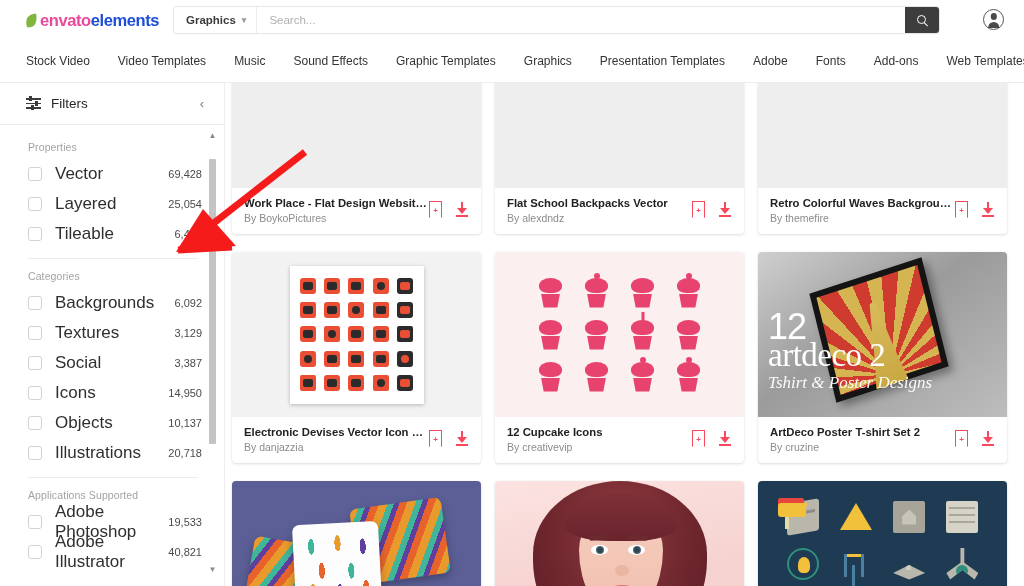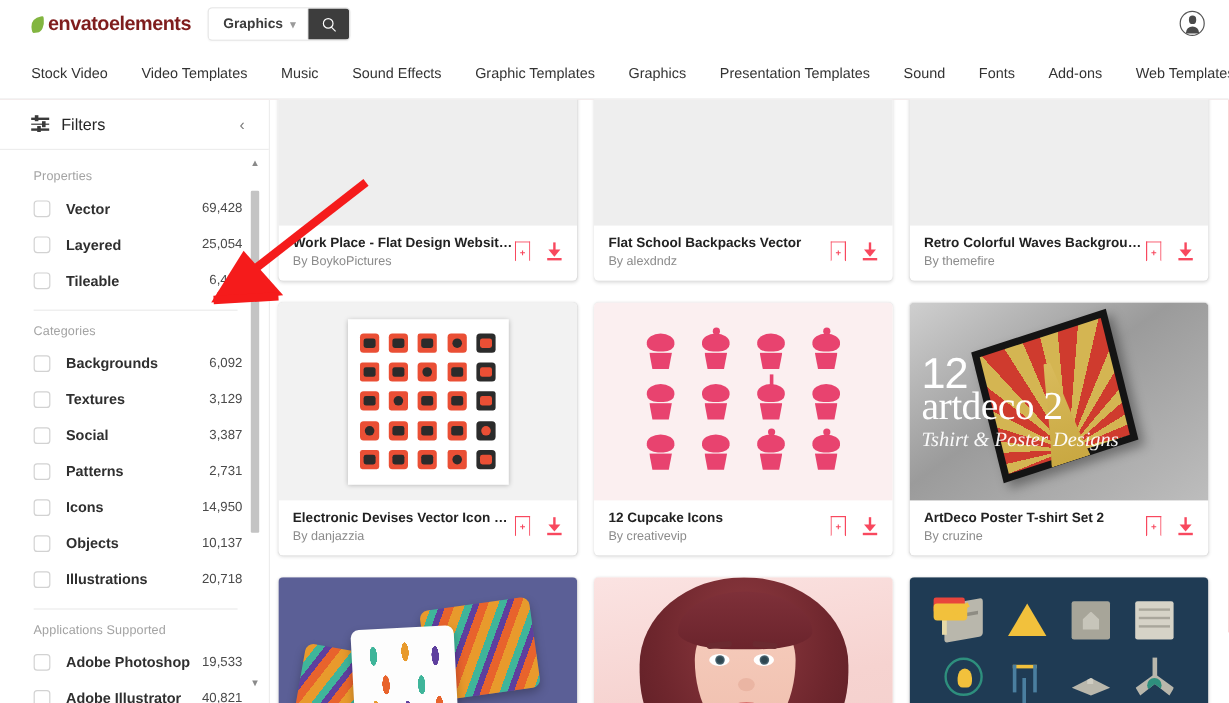--- a/index.html
+++ b/index.html
@@ -23,22 +23,22 @@
     margin-left: 26px; width: 140px;
     font-size: 16.5px; font-weight: bold; letter-spacing: -0.4px;
   }
   .logo-leaf {
     width: 11px; height: 13px; margin-right: 3px;
     background: #82b540;
     border-radius: 80% 10% 60% 10% / 60% 10% 80% 20%;
     transform: rotate(-7deg);
     flex: 0 0 auto;
   }
-  .logo-envato { color: #7f1d1d; }
-  .logo-elements { color: #7f1d1d; }
+  .logo-envato { color: #ec4899; }
+  .logo-elements { color: #1d4ed8; }
 
   .searchwrap {
     display: flex; align-items: center;
     height: 26px; margin-left: 8px;
     border-radius: 3px; overflow: hidden;
     background: #fff;
     box-shadow: 0 0 0 1px #e6e6e6, 0 1px 2px rgba(0,0,0,.06);
   }
   .cat-select {
     display: flex; align-items: center; gap: 6px;
@@ -142,21 +142,21 @@
     font-size: 10.5px; color: #a3a3a3; padding: 8px 0 6px 28px; letter-spacing: .1px;
   }
   .frow {
     display: flex; align-items: center; height: 30px;
     padding: 0 22px 0 28px; cursor: pointer;
   }
   .cbox {
     width: 14px; height: 14px; border: 1px solid #d2d2d2;
     border-radius: 3px; background: #fff; flex: 0 0 auto;
   }
-  .flabel { font-size: 12px; color: #2f2f2f; font-weight: bold; margin-left: 13px; }
+  .flabel { font-size: 17px; color: #2f2f2f; font-weight: normal; margin-left: 13px; }
   .fcount { margin-left: auto; font-size: 11px; color: #4a4a4a; }
   .divider { height: 1px; background: #ececec; margin: 9px 26px 3px 28px; }
 
   .sb-track {
     position: absolute; right: 7px; top: 48px; bottom: 12px; width: 9px;
   }
   .sb-arrow {
     position:absolute; left:0; width:9px; height:9px; color:#8a8a8a; font-size:8px;
     text-align:center; line-height:9px; cursor:pointer;
   }
@@ -278,21 +278,21 @@
     position:absolute; left: 6px; top: 6px; right: 6px; bottom: 6px;
     background:
       repeating-conic-gradient(from 0deg at 50% 96%, #d4b552 0deg 9deg, #cf3b2e 9deg 19deg);
   }
   .poster .tower {
     position:absolute; left:50%; bottom:0; transform:translateX(-50%);
     width: 34px; height: 84px;
     background: linear-gradient(#d9bb5c, #c9a842);
     clip-path: polygon(42% 0, 58% 0, 64% 14%, 70% 30%, 78% 52%, 88% 76%, 100% 100%, 0 100%, 12% 76%, 22% 52%, 30% 30%, 36% 14%);
   }
-  .ad-text { position:absolute; left: 10px; top: 44px; color:#fff; }
+  .ad-text { position:absolute; left: 10px; top: 60px; color:#fff; }
   .ad-12 { font-size: 36px; line-height: 0.82; font-weight: 300; letter-spacing: -1px; }
   .ad-main {
     font-size: 33px; line-height: 0.95; font-weight: 300; letter-spacing: -.5px;
     margin-top: -2px; white-space: nowrap; font-family: Liberation Serif, serif;
   }
   .ad-sub {
     font-size: 17px; font-style: italic; font-family: "Liberation Serif", serif;
     margin-top: 2px; white-space: nowrap; opacity: .95;
   }
 
@@ -413,40 +413,41 @@
     <span class="logo-leaf"></span>
     <span class="logo-envato">envato</span>
     <span class="logo-elements">elements</span>
   </div>
 
   <div class="searchwrap">
     <div class="cat-select">
       <span>Graphics</span>
       <span class="chev">▾</span>
     </div>
+    <input class="search-input" type="text" value="" placeholder="Search..." style="">
     <button class="search-btn">
       <span class="mag"></span>
     </button>
   </div>
 
   <div class="avatar-wrap">
     <div class="avatar"></div>
   </div>
 </div>
 
 <div class="navbar">
   <div id="nav-items" style="display:flex;align-items:center;">
       <div class="nav-item">Stock Video</div>
       <div class="nav-item">Video Templates</div>
       <div class="nav-item">Music</div>
       <div class="nav-item">Sound Effects</div>
       <div class="nav-item">Graphic Templates</div>
       <div class="nav-item">Graphics</div>
       <div class="nav-item">Presentation Templates</div>
-      <div class="nav-item">Sound</div>
+      <div class="nav-item">Adobe</div>
       <div class="nav-item">Fonts</div>
       <div class="nav-item">Add-ons</div>
       <div class="nav-item">Web Templates</div>
     </div>
   <div class="nav-sep"></div>
 
 </div>
 
 <div class="body-area">
 
@@ -494,25 +495,20 @@
             <span class="flabel">Textures</span>
             <span class="fcount">3,129</span>
           </div>
           <div class="frow">
             <span class="cbox"></span>
             <span class="flabel">Social</span>
             <span class="fcount">3,387</span>
           </div>
           <div class="frow">
             <span class="cbox"></span>
-            <span class="flabel">Patterns</span>
-            <span class="fcount">2,731</span>
-          </div>
-          <div class="frow">
-            <span class="cbox"></span>
             <span class="flabel">Icons</span>
             <span class="fcount">14,950</span>
           </div>
           <div class="frow">
             <span class="cbox"></span>
             <span class="flabel">Objects</span>
             <span class="fcount">10,137</span>
           </div>
           <div class="frow">
             <span class="cbox"></span>

